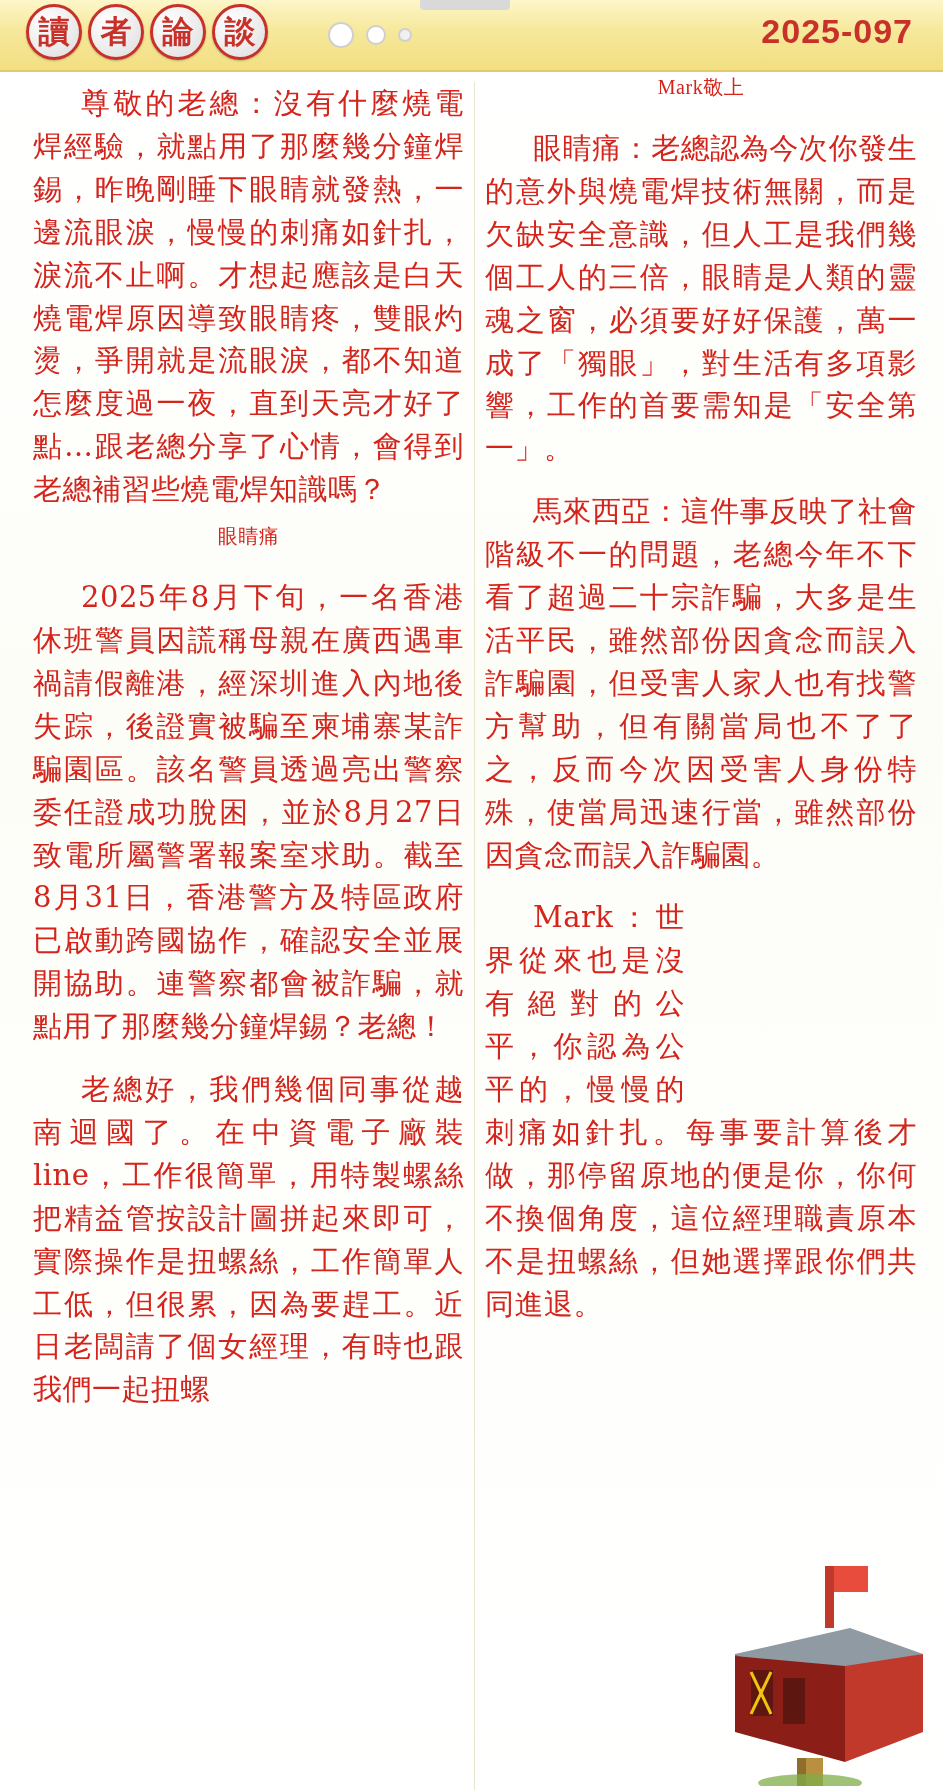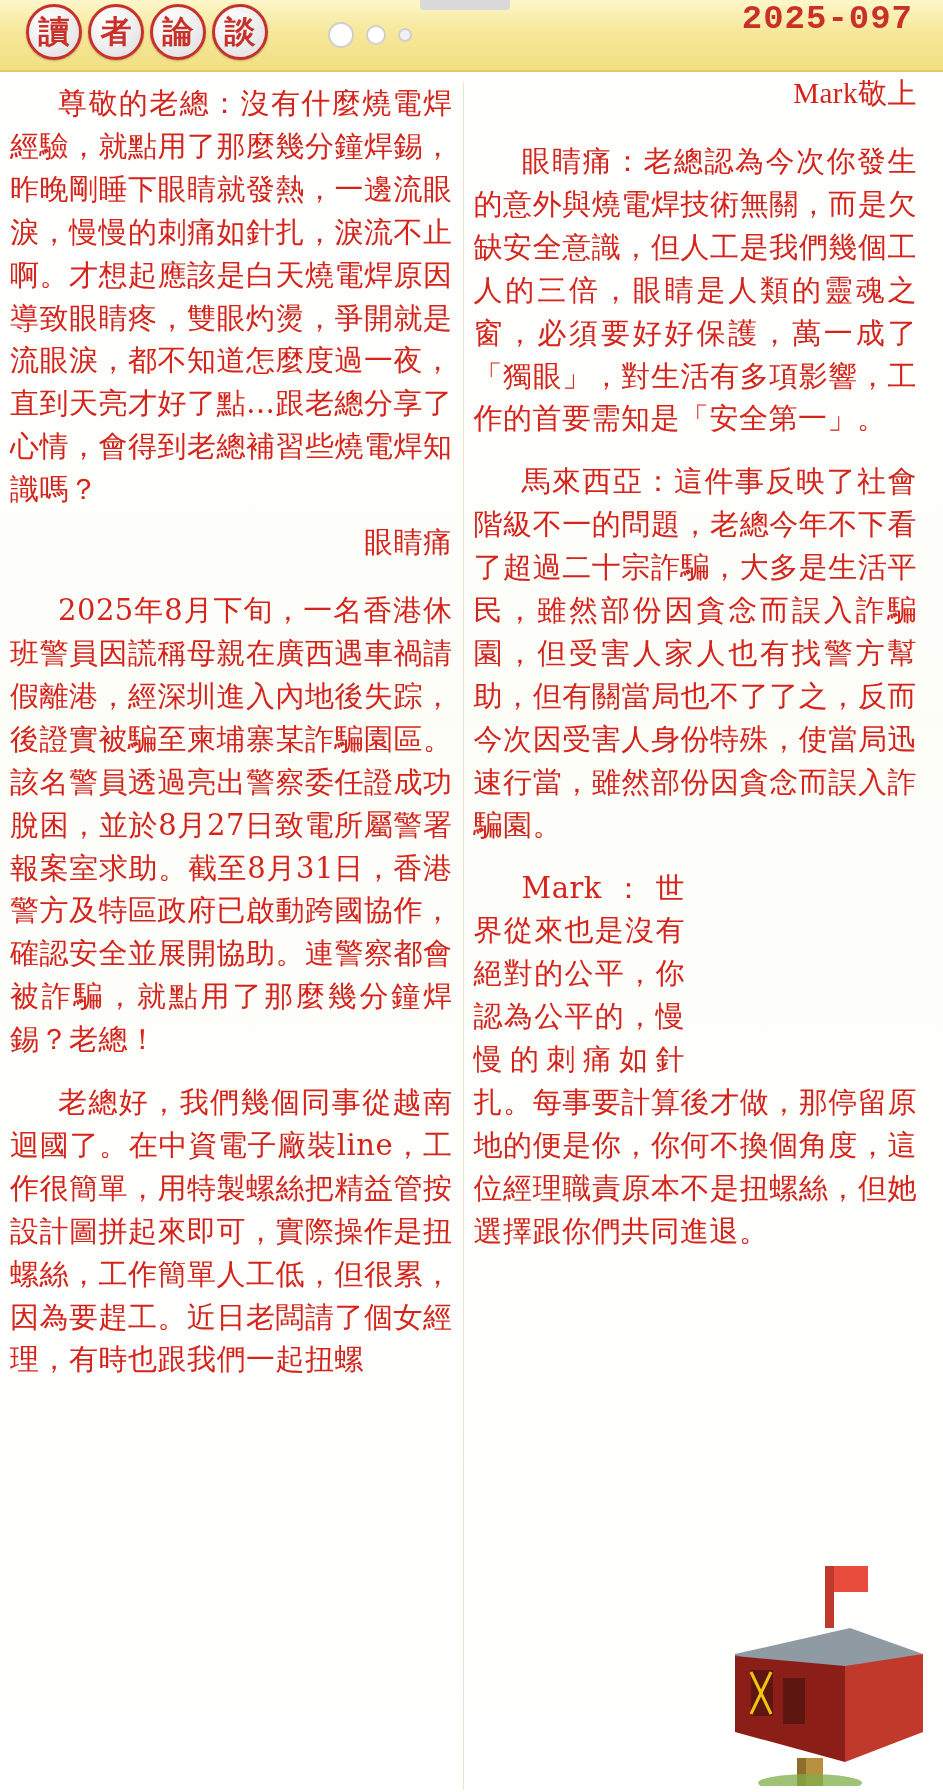--- a/index.html
+++ b/index.html
@@ -55,62 +55,62 @@
   .dot {
     width: 26px; height: 26px;
     border-radius: 50%;
     border: 2px solid #cfcfcf;
     background: #ffffff;
   }
   .dot.d2 { width: 20px; height: 20px; }
   .dot.d3 { width: 14px; height: 14px; background:#f0f0f0; }
   .issue {
     position: absolute;
-    right: 30px; top: 0;
+    right: 30px; top: 12px;
     color: #c8302a;
     font-size: 34px;
     font-weight: bold;
     letter-spacing: 1px;
-    font-family: Liberation Mono, monospace;
+    font-family: Liberation Sans, sans-serif;
   }
   .tabstrip {
     position: absolute;
     left: 420px; top: 0;
     width: 90px; height: 10px;
     background: #d9d9d9;
     border-radius: 0 0 4px 4px;
   }
 
   
   .columns {
     position: relative;
     display: flex;
-    padding: 10px 16px 0 0;
+    padding: 10px 16px 0 23px;
     height: 1718px;
   }
   .col {
     width: 50%;
     padding: 0 10px;
   }
   .col.left { border-right: 1px solid #e9e4cf; }
 
   .para {
     color: #d4241b;
     font-size: 29px;
     line-height: 1.48;
     text-align: justify;
     margin: 0 0 20px 0;
     font-family: "DejaVu Serif", serif;
     letter-spacing: .5px;
   }
   .para.indent { text-indent: 48px; }
   .sign {
     color: #d4241b;
-    font-size: 29px;
-    text-align: right;
+    font-size: 20px;
+    text-align: center;
     margin: -8px 0 26px 0;
     font-family: "DejaVu Serif", serif;
     letter-spacing: .5px;
   }
   .sign.latin { font-family: "Liberation Serif", serif; }
 
   
   .mailbox {
     position: absolute;
     right: 18px;

